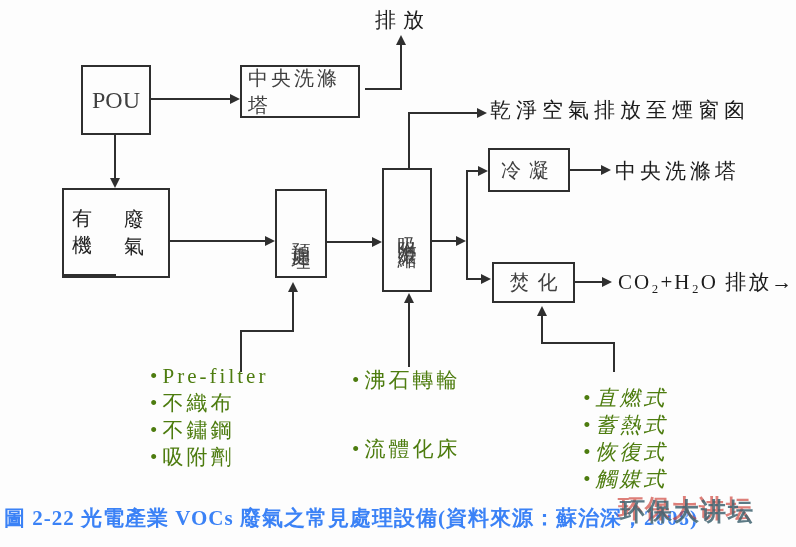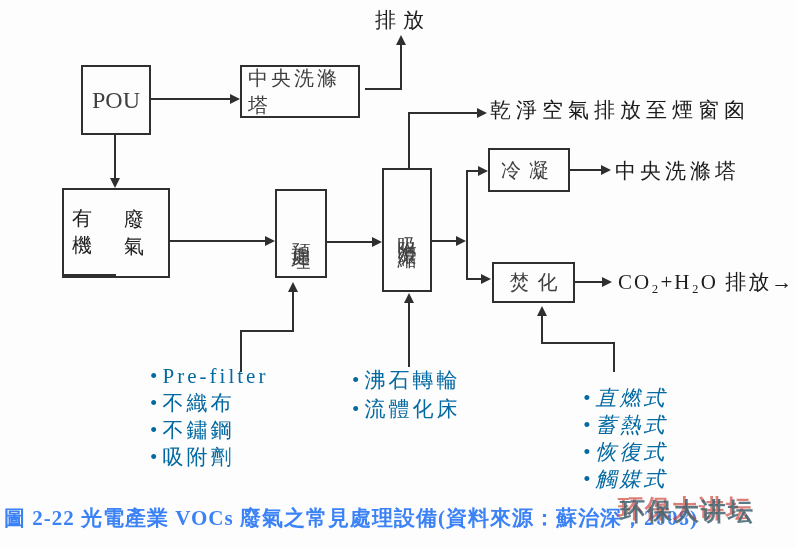--- a/index.html
+++ b/index.html
@@ -18,21 +18,21 @@
   .split-box .cell{flex:1;display:flex;align-items:center;justify-content:center;font-size:20px;letter-spacing:8px;padding-left:8px;}
   .split-box .cell.top{border-bottom:2px solid #2f2f2f;}
   .hline,.vline{position:absolute;background:#2f2f2f;}
   .hline{height:2px;}
   .vline{width:2px;}
   .arr{position:absolute;width:0;height:0;}
   .arr.r{border-top:5px solid transparent;border-bottom:5px solid transparent;border-left:10px solid #2f2f2f;}
   .arr.u{border-left:5px solid transparent;border-right:5px solid transparent;border-bottom:10px solid #2f2f2f;}
   .arr.d{border-left:5px solid transparent;border-right:5px solid transparent;border-top:10px solid #2f2f2f;}
   .lbl{position:absolute;font-size:21px;color:#1c1c1c;letter-spacing:3px;white-space:nowrap;}
-  .blist{position:absolute;font-size:21px;color:#0369a1;}
+  .blist{position:absolute;font-size:21px;color:#4d7c0f;}
   .blist .item{line-height:27px;letter-spacing:3px;white-space:nowrap;}
   .blist .item::before{content:"\2022\00a0";letter-spacing:0;}
   .caption{
     position:absolute;left:4px;top:504px;width:780px;
     font-size:21px;font-weight:bold;color:#3b82f6;letter-spacing:1px;white-space:nowrap;
   }
   .watermark{
     position:absolute;left:620px;top:495px;
     font-size:25px;font-weight:bold;letter-spacing:2px;white-space:nowrap;
     color:rgba(64,99,112,0.85);
@@ -116,21 +116,21 @@
 
   <div class="blist" style="left:150px;top:363px;">
     <div class="item">Pre-filter</div>
     <div class="item">不織布</div>
     <div class="item">不鏽鋼</div>
     <div class="item">吸附劑</div>
   </div>
 
   <div class="blist" style="left:352px;top:366px;">
     <div class="item" style="line-height:29px;">沸石轉輪</div>
-    <div class="item" style="line-height:29px;">流體化床</div>
+    <div class="item" style="line-height:29px;margin-top:40px;">流體化床</div>
   </div>
 
   <div class="blist" style="left:583px;top:385px;font-style:italic;">
     <div class="item">直燃式</div>
     <div class="item">蓄熱式</div>
     <div class="item">恢復式</div>
     <div class="item">觸媒式</div>
   </div>
 
   <div class="caption">圖 2-22 光電產業 VOCs 廢氣之常見處理設備(資料來源：蘇治深，2008)</div>

